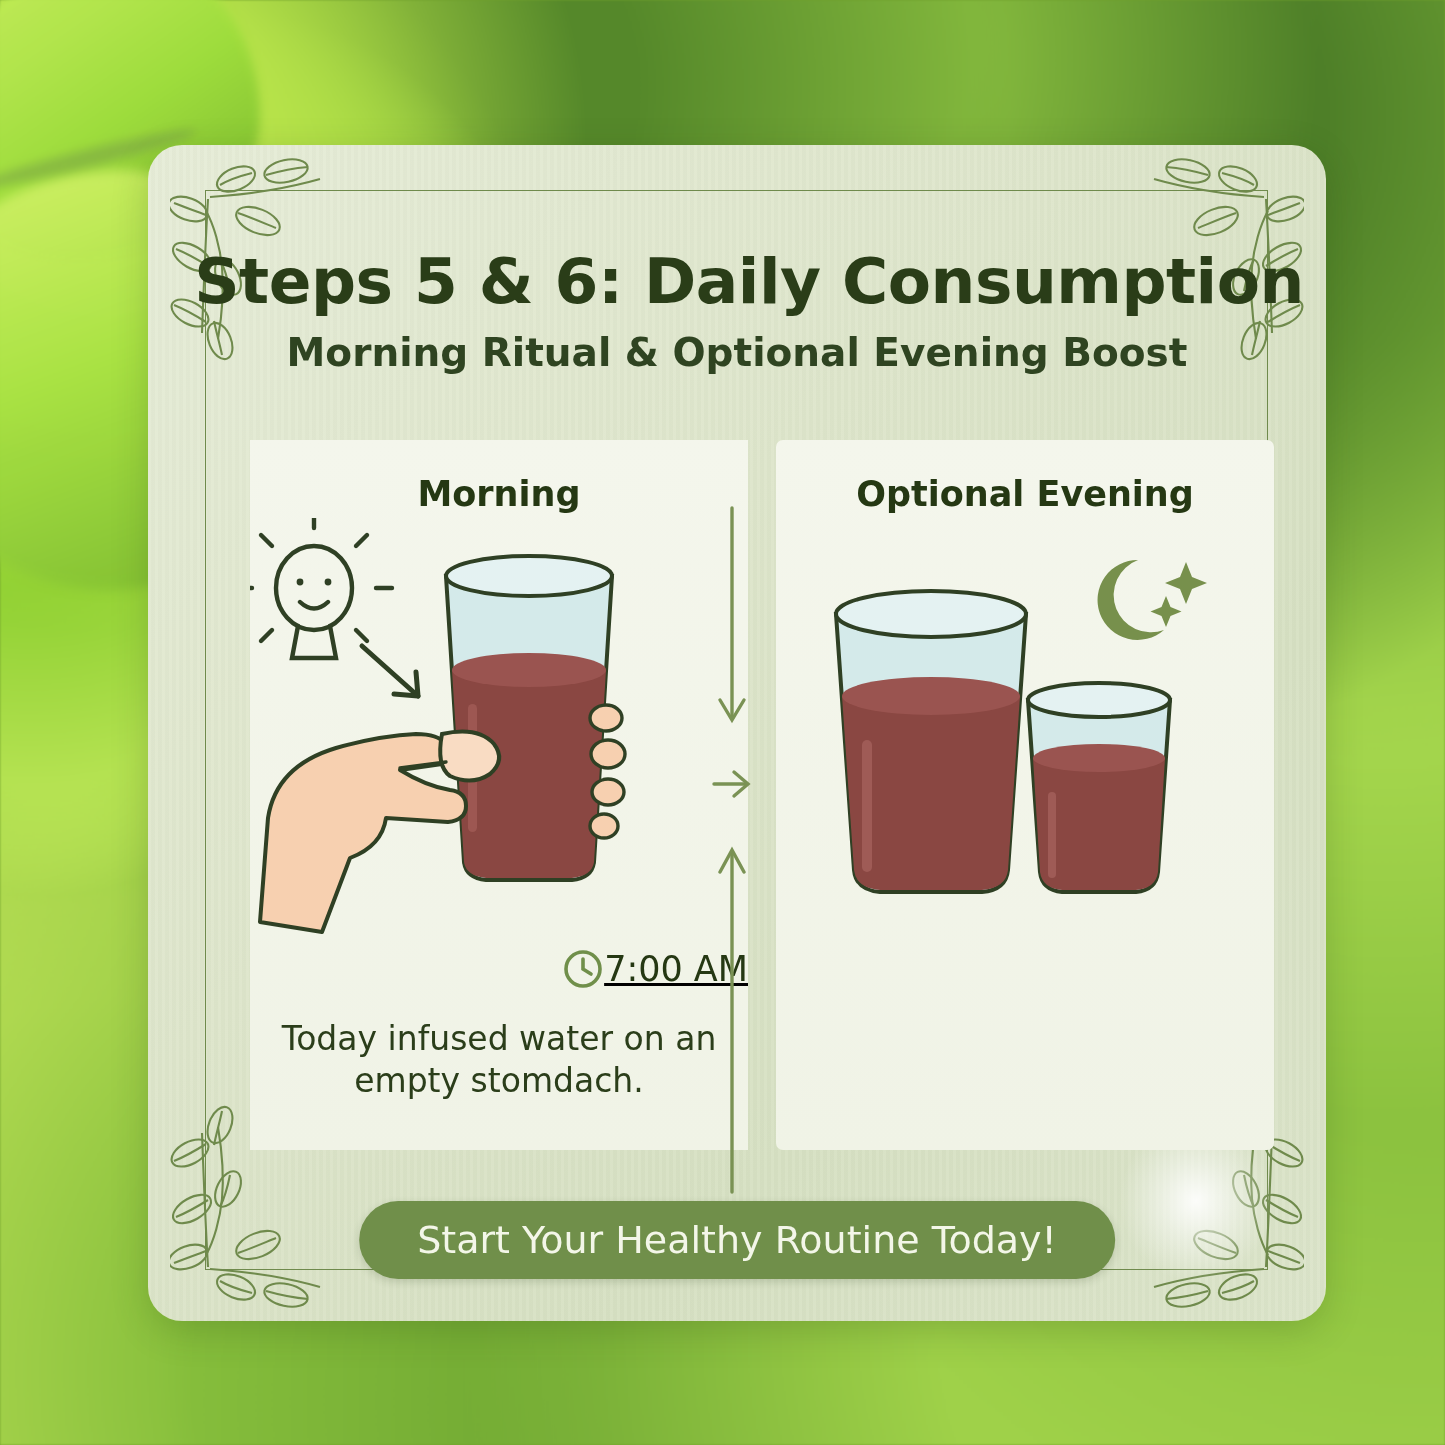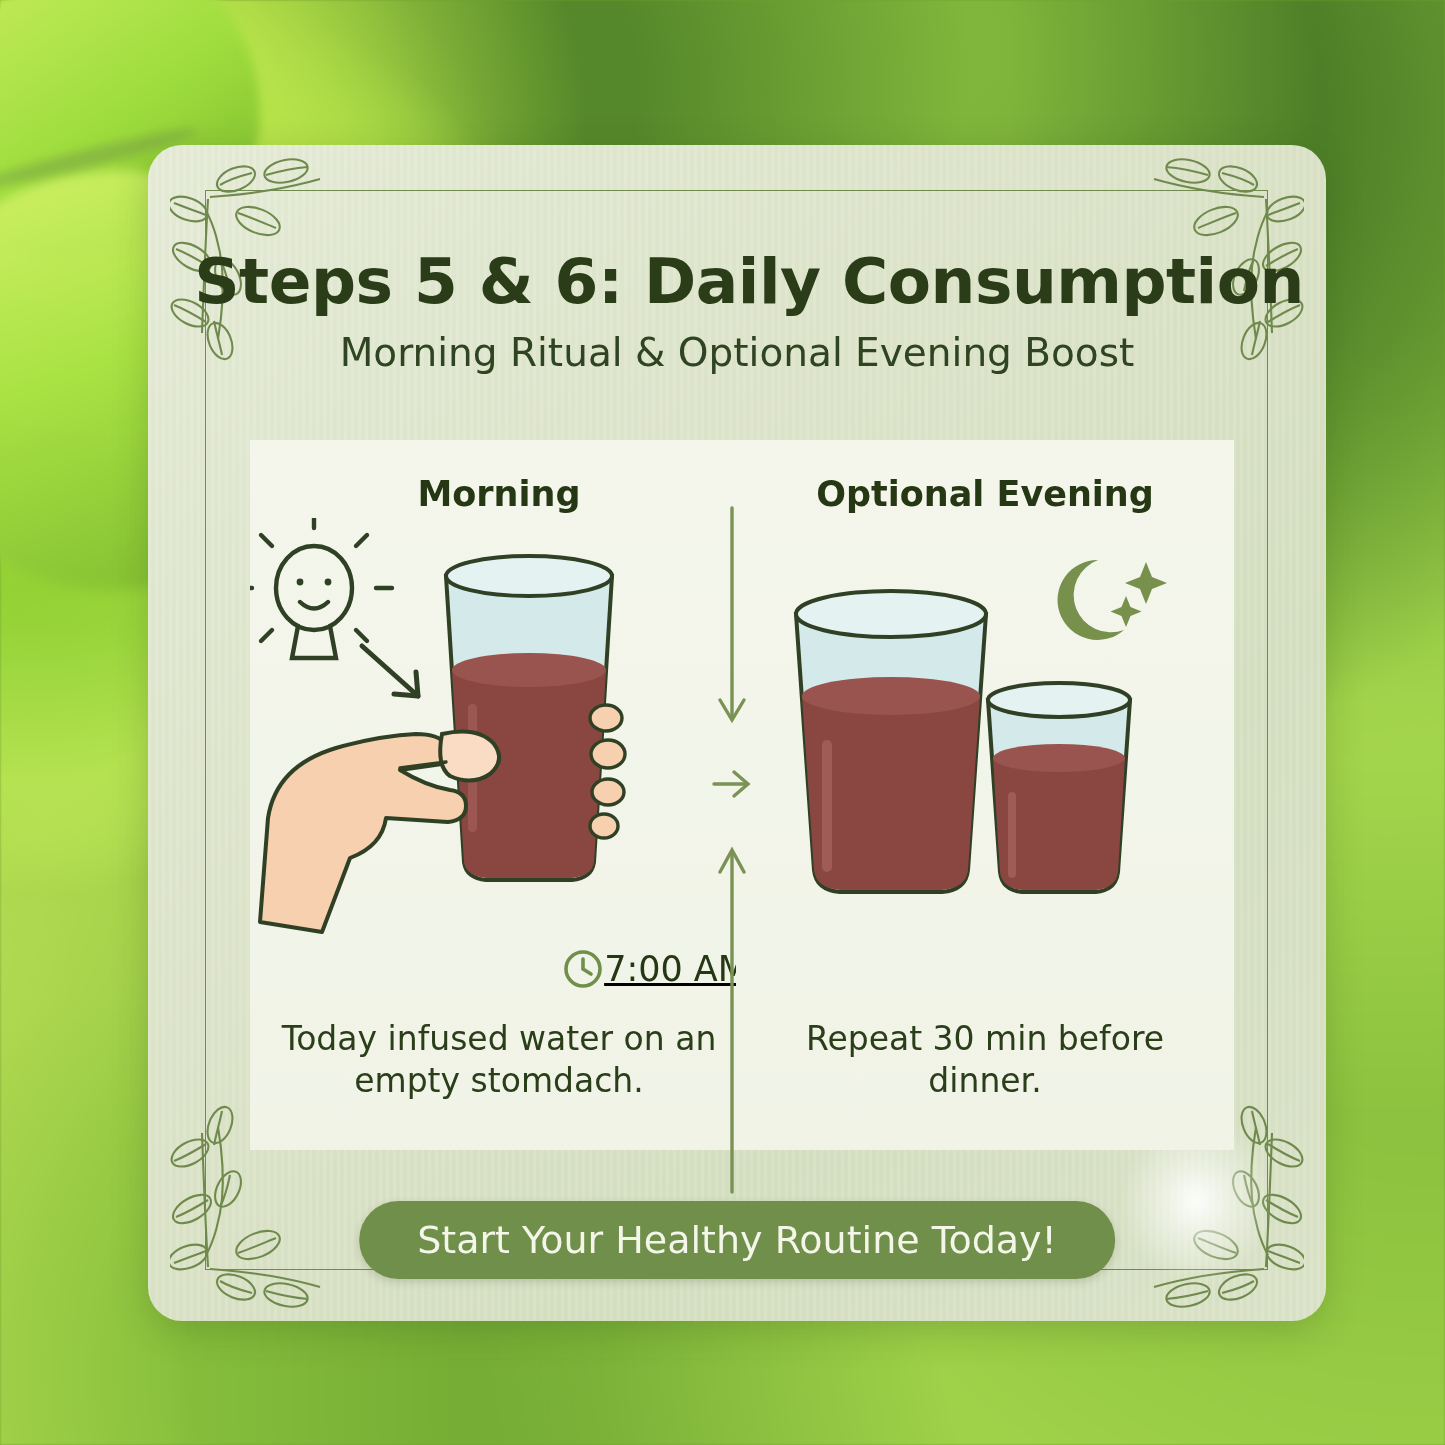--- a/index.html
+++ b/index.html
@@ -112,35 +112,35 @@
     color: #2a3d18;
     letter-spacing: -0.5px;
     font-family: "DejaVu Sans", sans-serif;
     padding-left: 24px;
   }
   #subtitle {
     position: absolute;
     left: 0; right: 0; top: 185px;
     text-align: center;
     font-size: 39px;
-    font-weight: 400;
+    font-weight: 700;
     color: #2f4421;
     font-family: "DejaVu Sans", sans-serif;
   }
 
   
   .card {
     position: absolute;
     top: 295px;
     width: 498px;
     height: 710px;
     background: linear-gradient(180deg, #f4f6ec 0%, #f0f3e6 100%);
   }
   #card-morning { left: 102px; }
-  #card-evening { left: 588px; }
+  #card-evening { left: 628px; border-radius: 7px; }
 
   .card-heading {
     position: absolute;
     left: 0; right: 0; top: 34px;
     text-align: center;
     font-size: 35px;
     font-weight: 700;
     color: #253813;
     font-family: "DejaVu Sans", sans-serif;
   }
@@ -387,21 +387,20 @@
           <path d="M252 182 L264 354 Q266 372 286 374 L360 374 Q380 372 382 354 L394 182 Z" fill="#d4eaea" stroke="#2f4024" stroke-width="4"></path>
           <path d="M257 240 L264 354 Q266 370 286 372 L360 372 Q380 370 382 354 L389 240 Z" fill="#8a4742"></path>
           <ellipse cx="323" cy="240" rx="66" ry="14" fill="#9a5450"></ellipse>
           <rect x="272" y="274" width="8" height="86" rx="4" fill="#a4605b" opacity=".8"></rect>
           <ellipse cx="323" cy="182" rx="71" ry="17" fill="#e4f2f2" stroke="#2f4024" stroke-width="4"></ellipse>
         </g>
       </svg>
     </div>
 
 
-    <div class="card-desc">Repeat 30 min before dinner.</div>
   </div>
 
   <div id="connectors">
     <svg width="40" height="700" viewBox="0 0 40 700" fill="none" stroke="#7a9254" stroke-width="3.4" stroke-linecap="round">
       <g>
         <path d="M20 8 V218"></path>
         <path d="M8 200 L20 220 L32 200"></path>
       </g>
       <g>
         <path d="M2 284 H34"></path>

